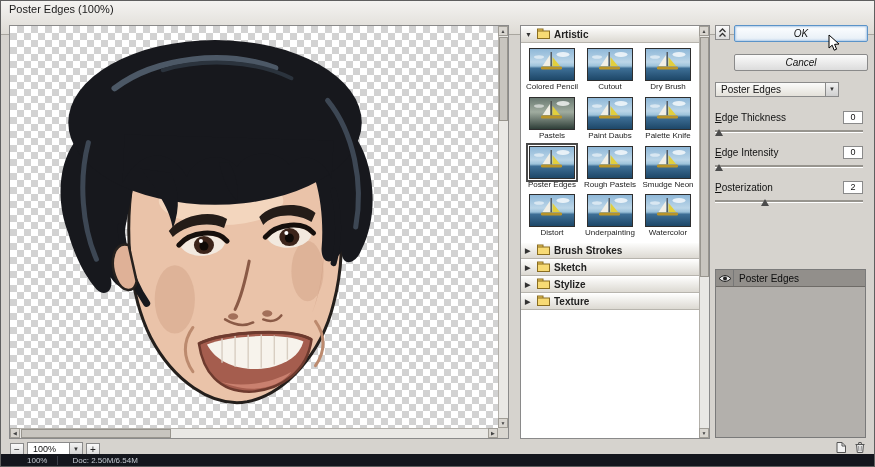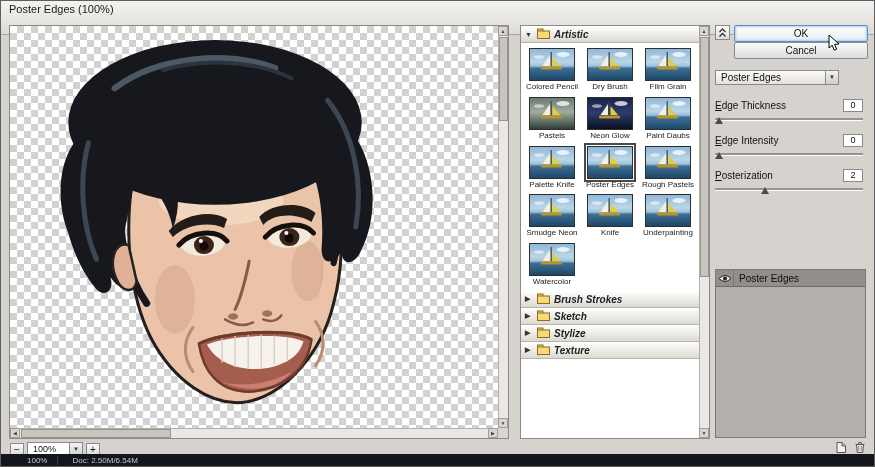--- a/index.html
+++ b/index.html
@@ -46,38 +46,38 @@
   .filters { position:absolute; left:519px; top:24px; width:190px; height:414px;
              background:#fff; border:1px solid #8a8a8a; }
   .filter-scroll { position:absolute; top:0; left:0; right:10px; bottom:0; overflow:hidden; }
   .filters .fvsb { position:absolute; top:0; right:0; bottom:0; width:10px; background:#e9e8e5; border-left:1px solid #b3b0aa; }
   .fvthumb { position:absolute; left:0; top:11px; width:9px; height:240px; background:#c8c5bf; border:1px solid #98958e; }
 
   .cat { height:17px; display:flex; align-items:center; gap:4px; padding:0 4px;
          background:linear-gradient(#fdfdfc,#dcd9d2); border-bottom:1px solid #b7b4ad;
          border-top:1px solid #fff; font-size:10px; font-weight:bold; color:#222; }
   .tri { font-size:7px; width:8px; color:#333; }
-  .cat-label { white-space:nowrap;font-style:italic; }
+  .cat-label { white-space:nowrap; }
 
   .thumb-grid { display:grid; grid-template-columns:repeat(3,1fr); padding:4px 2px 3px 2px; row-gap:3px; }
   .thumb-cell { display:flex; flex-direction:column; align-items:center; gap:2px; padding:1px; }
   .thumb { width:46px; height:33px; border:1px solid #2e2e2e; position:relative; }
   .thumb-cell.selected .thumb { outline:2px solid #4a4a4a; outline-offset:1px; }
   .thumb-label { font-size:8px; color:#222; text-align:center; line-height:1.1; white-space:nowrap; }
   .boat { position:absolute; left:0; top:0; }
   .tone-blue  { background:linear-gradient(180deg,#8fb8d8 0%,#bcd6e8 42%,#9cc2da 55%,#3e6f96 62%,#1d4768 100%); }
   .tone-navy  { background:linear-gradient(180deg,#1a2248 0%,#2c3c6e 48%,#0a0f1e 100%); }
   .tone-muted { background:linear-gradient(180deg,#6a7a72 0%,#a0ac9f 45%,#2e3e38 100%); }
 
   
   .rightpanel { position:absolute; left:714px; top:24px; width:153px; height:429px; }
   .top-row { display:flex; gap:4px; align-items:flex-start; }
   .collapse-btn { width:15px; height:15px; border:1px solid #8a8a8a; background:linear-gradient(#fafafa,#dcdcdc);
                   display:flex; align-items:center; justify-content:center; }
-  .btn-col { flex:1; display:flex; flex-direction:column; gap:0; }
+  .btn-col { flex:1; display:flex; flex-direction:column; gap:12px;font-style:italic; }
   .btn { height:17px; font-size:10px; color:#111; text-align:center; line-height:15px; border-radius:2px; }
   .btn-ok { border:1px solid #5b93c8; background:linear-gradient(#fdfeff,#e6eef6);
             box-shadow:inset 0 0 2px 1px #aecbe8; }
   .btn-cancel { border:1px solid #8a8a8a; background:linear-gradient(#fbfbfb,#dcdcdc); }
 
   .filter-combo { width:124px; margin-top:11px; background:linear-gradient(#fbfbfa,#e4e1da); }
   .filter-combo .combo-label { font-size:10px; line-height:13px; }
 
   .sliders { margin-top:14px; padding-right:5px; }
   .slider-row { margin-bottom:9px; }
@@ -220,76 +220,63 @@
         <ellipse cx="9" cy="8" rx="5" ry="1.8" fill="#ffffff" opacity="0.55"></ellipse>
         <rect x="20.6" y="3" width="1.2" height="14.5" fill="#444"></rect>
         <polygon points="20,6 20,17 12.5,17" fill="#f1efe6"></polygon>
         <polygon points="22.5,8 22.5,17 30,17" fill="#e2cf3d"></polygon>
         <rect x="11" y="17.5" width="21" height="3" rx="1.2" fill="#b99428"></rect>
       </svg>
     </div>
     <div class="thumb-label">Colored Pencil</div>
   </div>
 
+  <div class="thumb-cell">
+    <div class="thumb tone-blue">
+      <svg class="boat" width="44" height="31" viewBox="0 0 44 31">
+        <ellipse cx="33" cy="5.5" rx="6.5" ry="2.4" fill="#ffffff" opacity="0.75"></ellipse>
+        <ellipse cx="9" cy="8" rx="5" ry="1.8" fill="#ffffff" opacity="0.55"></ellipse>
+        <rect x="20.6" y="3" width="1.2" height="14.5" fill="#444"></rect>
+        <polygon points="20,6 20,17 12.5,17" fill="#f1efe6"></polygon>
+        <polygon points="22.5,8 22.5,17 30,17" fill="#e2cf3d"></polygon>
+        <rect x="11" y="17.5" width="21" height="3" rx="1.2" fill="#b99428"></rect>
+      </svg>
+    </div>
+    <div class="thumb-label">Cutout</div>
+  </div>
 
   <div class="thumb-cell">
     <div class="thumb tone-blue">
       <svg class="boat" width="44" height="31" viewBox="0 0 44 31">
         <ellipse cx="33" cy="5.5" rx="6.5" ry="2.4" fill="#ffffff" opacity="0.75"></ellipse>
         <ellipse cx="9" cy="8" rx="5" ry="1.8" fill="#ffffff" opacity="0.55"></ellipse>
         <rect x="20.6" y="3" width="1.2" height="14.5" fill="#444"></rect>
         <polygon points="20,6 20,17 12.5,17" fill="#f1efe6"></polygon>
         <polygon points="22.5,8 22.5,17 30,17" fill="#e2cf3d"></polygon>
         <rect x="11" y="17.5" width="21" height="3" rx="1.2" fill="#b99428"></rect>
       </svg>
     </div>
     <div class="thumb-label">Dry Brush</div>
   </div>
 
-  <div class="thumb-cell">
-    <div class="thumb tone-blue">
-      <svg class="boat" width="44" height="31" viewBox="0 0 44 31">
-        <ellipse cx="33" cy="5.5" rx="6.5" ry="2.4" fill="#ffffff" opacity="0.75"></ellipse>
-        <ellipse cx="9" cy="8" rx="5" ry="1.8" fill="#ffffff" opacity="0.55"></ellipse>
-        <rect x="20.6" y="3" width="1.2" height="14.5" fill="#444"></rect>
-        <polygon points="20,6 20,17 12.5,17" fill="#f1efe6"></polygon>
-        <polygon points="22.5,8 22.5,17 30,17" fill="#e2cf3d"></polygon>
-        <rect x="11" y="17.5" width="21" height="3" rx="1.2" fill="#b99428"></rect>
-      </svg>
-    </div>
-    <div class="thumb-label">Film Grain</div>
-  </div>
 
   <div class="thumb-cell">
     <div class="thumb tone-muted">
       <svg class="boat" width="44" height="31" viewBox="0 0 44 31">
         <ellipse cx="33" cy="5.5" rx="6.5" ry="2.4" fill="#ffffff" opacity="0.75"></ellipse>
         <ellipse cx="9" cy="8" rx="5" ry="1.8" fill="#ffffff" opacity="0.55"></ellipse>
         <rect x="20.6" y="3" width="1.2" height="14.5" fill="#444"></rect>
         <polygon points="20,6 20,17 12.5,17" fill="#f1efe6"></polygon>
         <polygon points="22.5,8 22.5,17 30,17" fill="#e2cf3d"></polygon>
         <rect x="11" y="17.5" width="21" height="3" rx="1.2" fill="#b99428"></rect>
       </svg>
     </div>
     <div class="thumb-label">Pastels</div>
   </div>
 
-  <div class="thumb-cell">
-    <div class="thumb tone-navy">
-      <svg class="boat" width="44" height="31" viewBox="0 0 44 31">
-        <ellipse cx="33" cy="5.5" rx="6.5" ry="2.4" fill="#ffffff" opacity="0.75"></ellipse>
-        <ellipse cx="9" cy="8" rx="5" ry="1.8" fill="#ffffff" opacity="0.55"></ellipse>
-        <rect x="20.6" y="3" width="1.2" height="14.5" fill="#444"></rect>
-        <polygon points="20,6 20,17 12.5,17" fill="#f1efe6"></polygon>
-        <polygon points="22.5,8 22.5,17 30,17" fill="#e2cf3d"></polygon>
-        <rect x="11" y="17.5" width="21" height="3" rx="1.2" fill="#b99428"></rect>
-      </svg>
-    </div>
-    <div class="thumb-label">Neon Glow</div>
-  </div>
 
   <div class="thumb-cell">
     <div class="thumb tone-blue">
       <svg class="boat" width="44" height="31" viewBox="0 0 44 31">
         <ellipse cx="33" cy="5.5" rx="6.5" ry="2.4" fill="#ffffff" opacity="0.75"></ellipse>
         <ellipse cx="9" cy="8" rx="5" ry="1.8" fill="#ffffff" opacity="0.55"></ellipse>
         <rect x="20.6" y="3" width="1.2" height="14.5" fill="#444"></rect>
         <polygon points="20,6 20,17 12.5,17" fill="#f1efe6"></polygon>
         <polygon points="22.5,8 22.5,17 30,17" fill="#e2cf3d"></polygon>
         <rect x="11" y="17.5" width="21" height="3" rx="1.2" fill="#b99428"></rect>
@@ -359,21 +346,21 @@
     <div class="thumb tone-blue">
       <svg class="boat" width="44" height="31" viewBox="0 0 44 31">
         <ellipse cx="33" cy="5.5" rx="6.5" ry="2.4" fill="#ffffff" opacity="0.75"></ellipse>
         <ellipse cx="9" cy="8" rx="5" ry="1.8" fill="#ffffff" opacity="0.55"></ellipse>
         <rect x="20.6" y="3" width="1.2" height="14.5" fill="#444"></rect>
         <polygon points="20,6 20,17 12.5,17" fill="#f1efe6"></polygon>
         <polygon points="22.5,8 22.5,17 30,17" fill="#e2cf3d"></polygon>
         <rect x="11" y="17.5" width="21" height="3" rx="1.2" fill="#b99428"></rect>
       </svg>
     </div>
-    <div class="thumb-label">Knife</div>
+    <div class="thumb-label">Distort</div>
   </div>
 
   <div class="thumb-cell">
     <div class="thumb tone-blue">
       <svg class="boat" width="44" height="31" viewBox="0 0 44 31">
         <ellipse cx="33" cy="5.5" rx="6.5" ry="2.4" fill="#ffffff" opacity="0.75"></ellipse>
         <ellipse cx="9" cy="8" rx="5" ry="1.8" fill="#ffffff" opacity="0.55"></ellipse>
         <rect x="20.6" y="3" width="1.2" height="14.5" fill="#444"></rect>
         <polygon points="20,6 20,17 12.5,17" fill="#f1efe6"></polygon>
         <polygon points="22.5,8 22.5,17 30,17" fill="#e2cf3d"></polygon>

